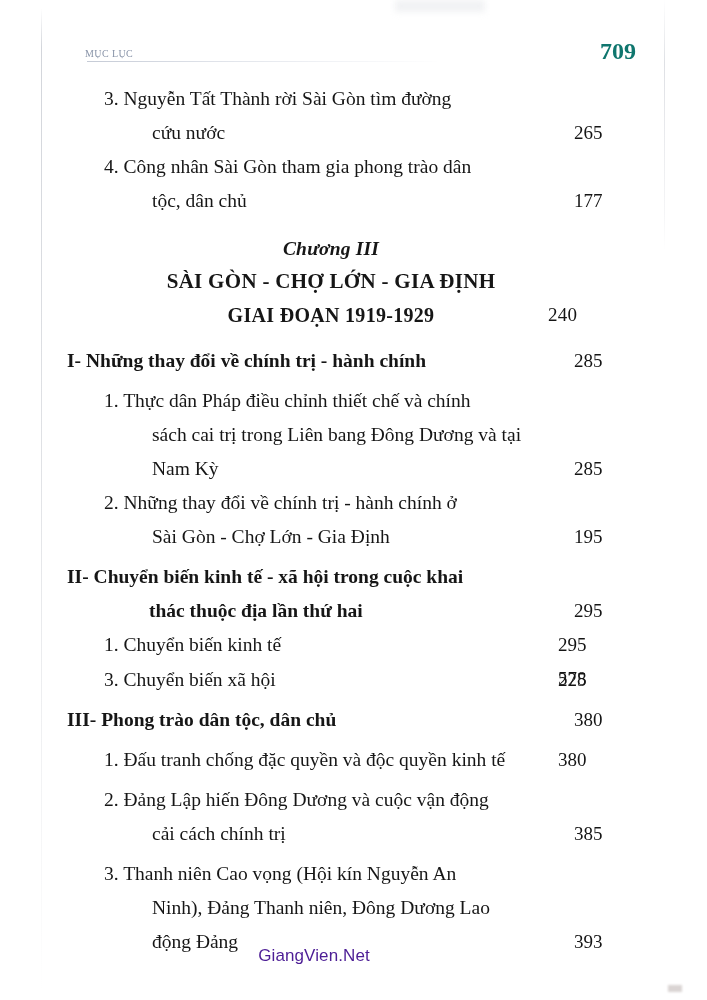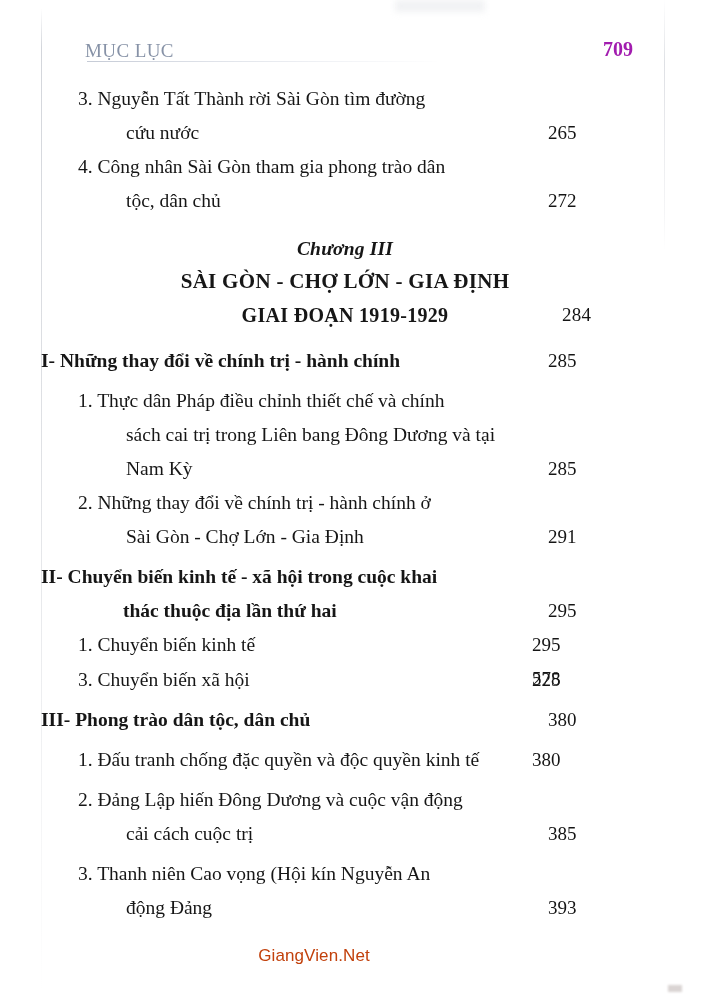--- a/index.html
+++ b/index.html
@@ -55,23 +55,23 @@
   }
 
   
   .runhead {
     position: absolute;
     left: 41px; top: 38px;
     width: 620px; height: 30px;
   }
   .runhead-label {
     position: absolute;
-    left: 44px; top: 2px;
+    left: 44px; top: 10px;
     font-family: "Liberation Serif", "DejaVu Serif", serif;
-    font-size: 19px;
+    font-size: 10px;
     letter-spacing: 0.4px;
     color: #6d7b94;
     opacity: 0.82;
     white-space: nowrap;
   }
   .runhead-rule {
     position: absolute;
     left: 46px; top: 23px;
     width: 350px; height: 1px;
     background: linear-gradient(to right,
@@ -79,38 +79,39 @@
       rgba(178,186,202,0.42) 35%,
       rgba(205,210,222,0.28) 70%,
       rgba(235,237,242,0.05) 100%);
   }
   .runhead-folio {
     position: absolute;
     left: 547px; top: 0px;
     width: 60px;
     text-align: center;
     font-weight: bold;
-    font-size: 20px;
-    color: #a21caf;
+    font-size: 24px;
+    color: #0f766e;
   }
 
   
   .toc {
     position: absolute;
     left: 41px;
     top: 82px;
     width: 620px;
   }
 
   .entry {
     position: relative;
     width: 620px;
   }
   .entry .lines {
     width: 620px;
+    margin-left: 26px;
   }
   .line {
     position: relative;
     display: block;
     min-height: 1px;
   }
   .line-text {
     display: inline-block;
     vertical-align: top;
   }
@@ -152,21 +153,20 @@
   .lvl-sec .line.cont {
     padding-left: 82px;
   }
 
   
   .chapter {
     width: 620px;
     position: relative;
     margin-top: 16px;
     margin-bottom: 6px;
-    padding-left: 14px;
   }
   .chap-line {
     position: relative;
     text-align: center;
     width: 580px;
     padding-left: 0px;
   }
   .chap-kicker {
     font-style: italic;
     font-weight: bold;
@@ -190,21 +190,21 @@
   .sp-6 { height: 6px; }
 
   
   .watermark {
     position: absolute;
     left: 0; top: 946px;
     width: 628px;
     text-align: center;
     font-family: "Liberation Sans", "DejaVu Sans", sans-serif;
     font-size: 17px;
-    color: #c2410c;
+    color: #4c1d95;
     letter-spacing: 0.1px;
   }
 </style>
 </head>
 <body>
 
 <div id="page">
 
   <div class="scan-edge-left"></div>
   <div class="scan-edge-right"></div>
@@ -220,46 +220,46 @@
   <div class="toc" id="toc">
       <div class="entry lvl-sub justify">
         <div class="lines">
           <div class="line just"><span class="line-text">3. Nguyễn Tất Thành rời Sài Gòn tìm đường</span></div>
           <div class="line cont"><span class="line-text">cứu nước</span><span class="folio">265</span></div>
         </div>
       </div>
       <div class="entry lvl-sub justify">
         <div class="lines">
           <div class="line just"><span class="line-text">4. Công nhân Sài Gòn tham gia phong trào dân</span></div>
-          <div class="line cont"><span class="line-text">tộc, dân chủ</span><span class="folio">272</span></div>
+          <div class="line cont"><span class="line-text">tộc, dân chủ</span><span class="folio">177</span></div>
         </div>
       </div>
       <div class="chapter">
         <div class="chap-line chap-kicker">Chương III</div>
         <div class="chap-line chap-title">SÀI GÒN - CHỢ LỚN - GIA ĐỊNH</div>
-        <div class="chap-line chap-period"><span>GIAI ĐOẠN 1919-1929</span><span class="folio">284</span></div>
+        <div class="chap-line chap-period"><span>GIAI ĐOẠN 1919-1929</span><span class="folio">240</span></div>
       </div>
       <div class="sp-6"></div>
       <div class="entry lvl-sec">
         <div class="lines">
           <div class="line"><span class="line-text">I- Những thay đổi về chính trị - hành chính</span><span class="folio">285</span></div>
         </div>
       </div>
       <div class="sp-6"></div>
       <div class="entry lvl-sub">
         <div class="lines">
           <div class="line"><span class="line-text">1. Thực dân Pháp điều chỉnh thiết chế và chính</span></div>
           <div class="line cont"><span class="line-text">sách cai trị trong Liên bang Đông Dương và tại</span></div>
           <div class="line cont"><span class="line-text">Nam Kỳ</span><span class="folio">285</span></div>
         </div>
       </div>
       <div class="entry lvl-sub justify">
         <div class="lines">
           <div class="line just"><span class="line-text">2. Những thay đổi về chính trị - hành chính ở</span></div>
-          <div class="line cont"><span class="line-text">Sài Gòn - Chợ Lớn - Gia Định</span><span class="folio">291</span></div>
+          <div class="line cont"><span class="line-text">Sài Gòn - Chợ Lớn - Gia Định</span><span class="folio">195</span></div>
         </div>
       </div>
       <div class="sp-6"></div>
       <div class="entry lvl-sec">
         <div class="lines">
           <div class="line"><span class="line-text">II- Chuyển biến kinh tế - xã hội trong cuộc khai</span></div>
           <div class="line cont"><span class="line-text">thác thuộc địa lần thứ hai</span><span class="folio">295</span></div>
         </div>
       </div>
       <div class="entry lvl-sub">
@@ -286,27 +286,28 @@
       <div class="sp-6"></div>
       <div class="entry lvl-sub">
         <div class="lines">
           <div class="line"><span class="line-text">1. Đấu tranh chống đặc quyền và độc quyền kinh tế</span><span class="folio">380</span></div>
         </div>
       </div>
       <div class="sp-6"></div>
       <div class="entry lvl-sub justify">
         <div class="lines">
           <div class="line just"><span class="line-text">2. Đảng Lập hiến Đông Dương và cuộc vận động</span></div>
-          <div class="line cont"><span class="line-text">cải cách cuộc trị</span><span class="folio">385</span></div>
+          <div class="line cont"><span class="line-text">cải cách chính trị</span><span class="folio">385</span></div>
         </div>
       </div>
       <div class="sp-6"></div>
       <div class="entry lvl-sub justify">
         <div class="lines">
           <div class="line just"><span class="line-text">3. Thanh niên Cao vọng (Hội kín Nguyễn An</span></div>
+          <div class="line cont just"><span class="line-text">Ninh), Đảng Thanh niên, Đông Dương Lao</span></div>
           <div class="line cont"><span class="line-text">động Đảng</span><span class="folio">393</span></div>
         </div>
       </div>
     </div>
 
   <div class="watermark">GiangVien.Net</div>
 
 </div>
 
 </body></html>

